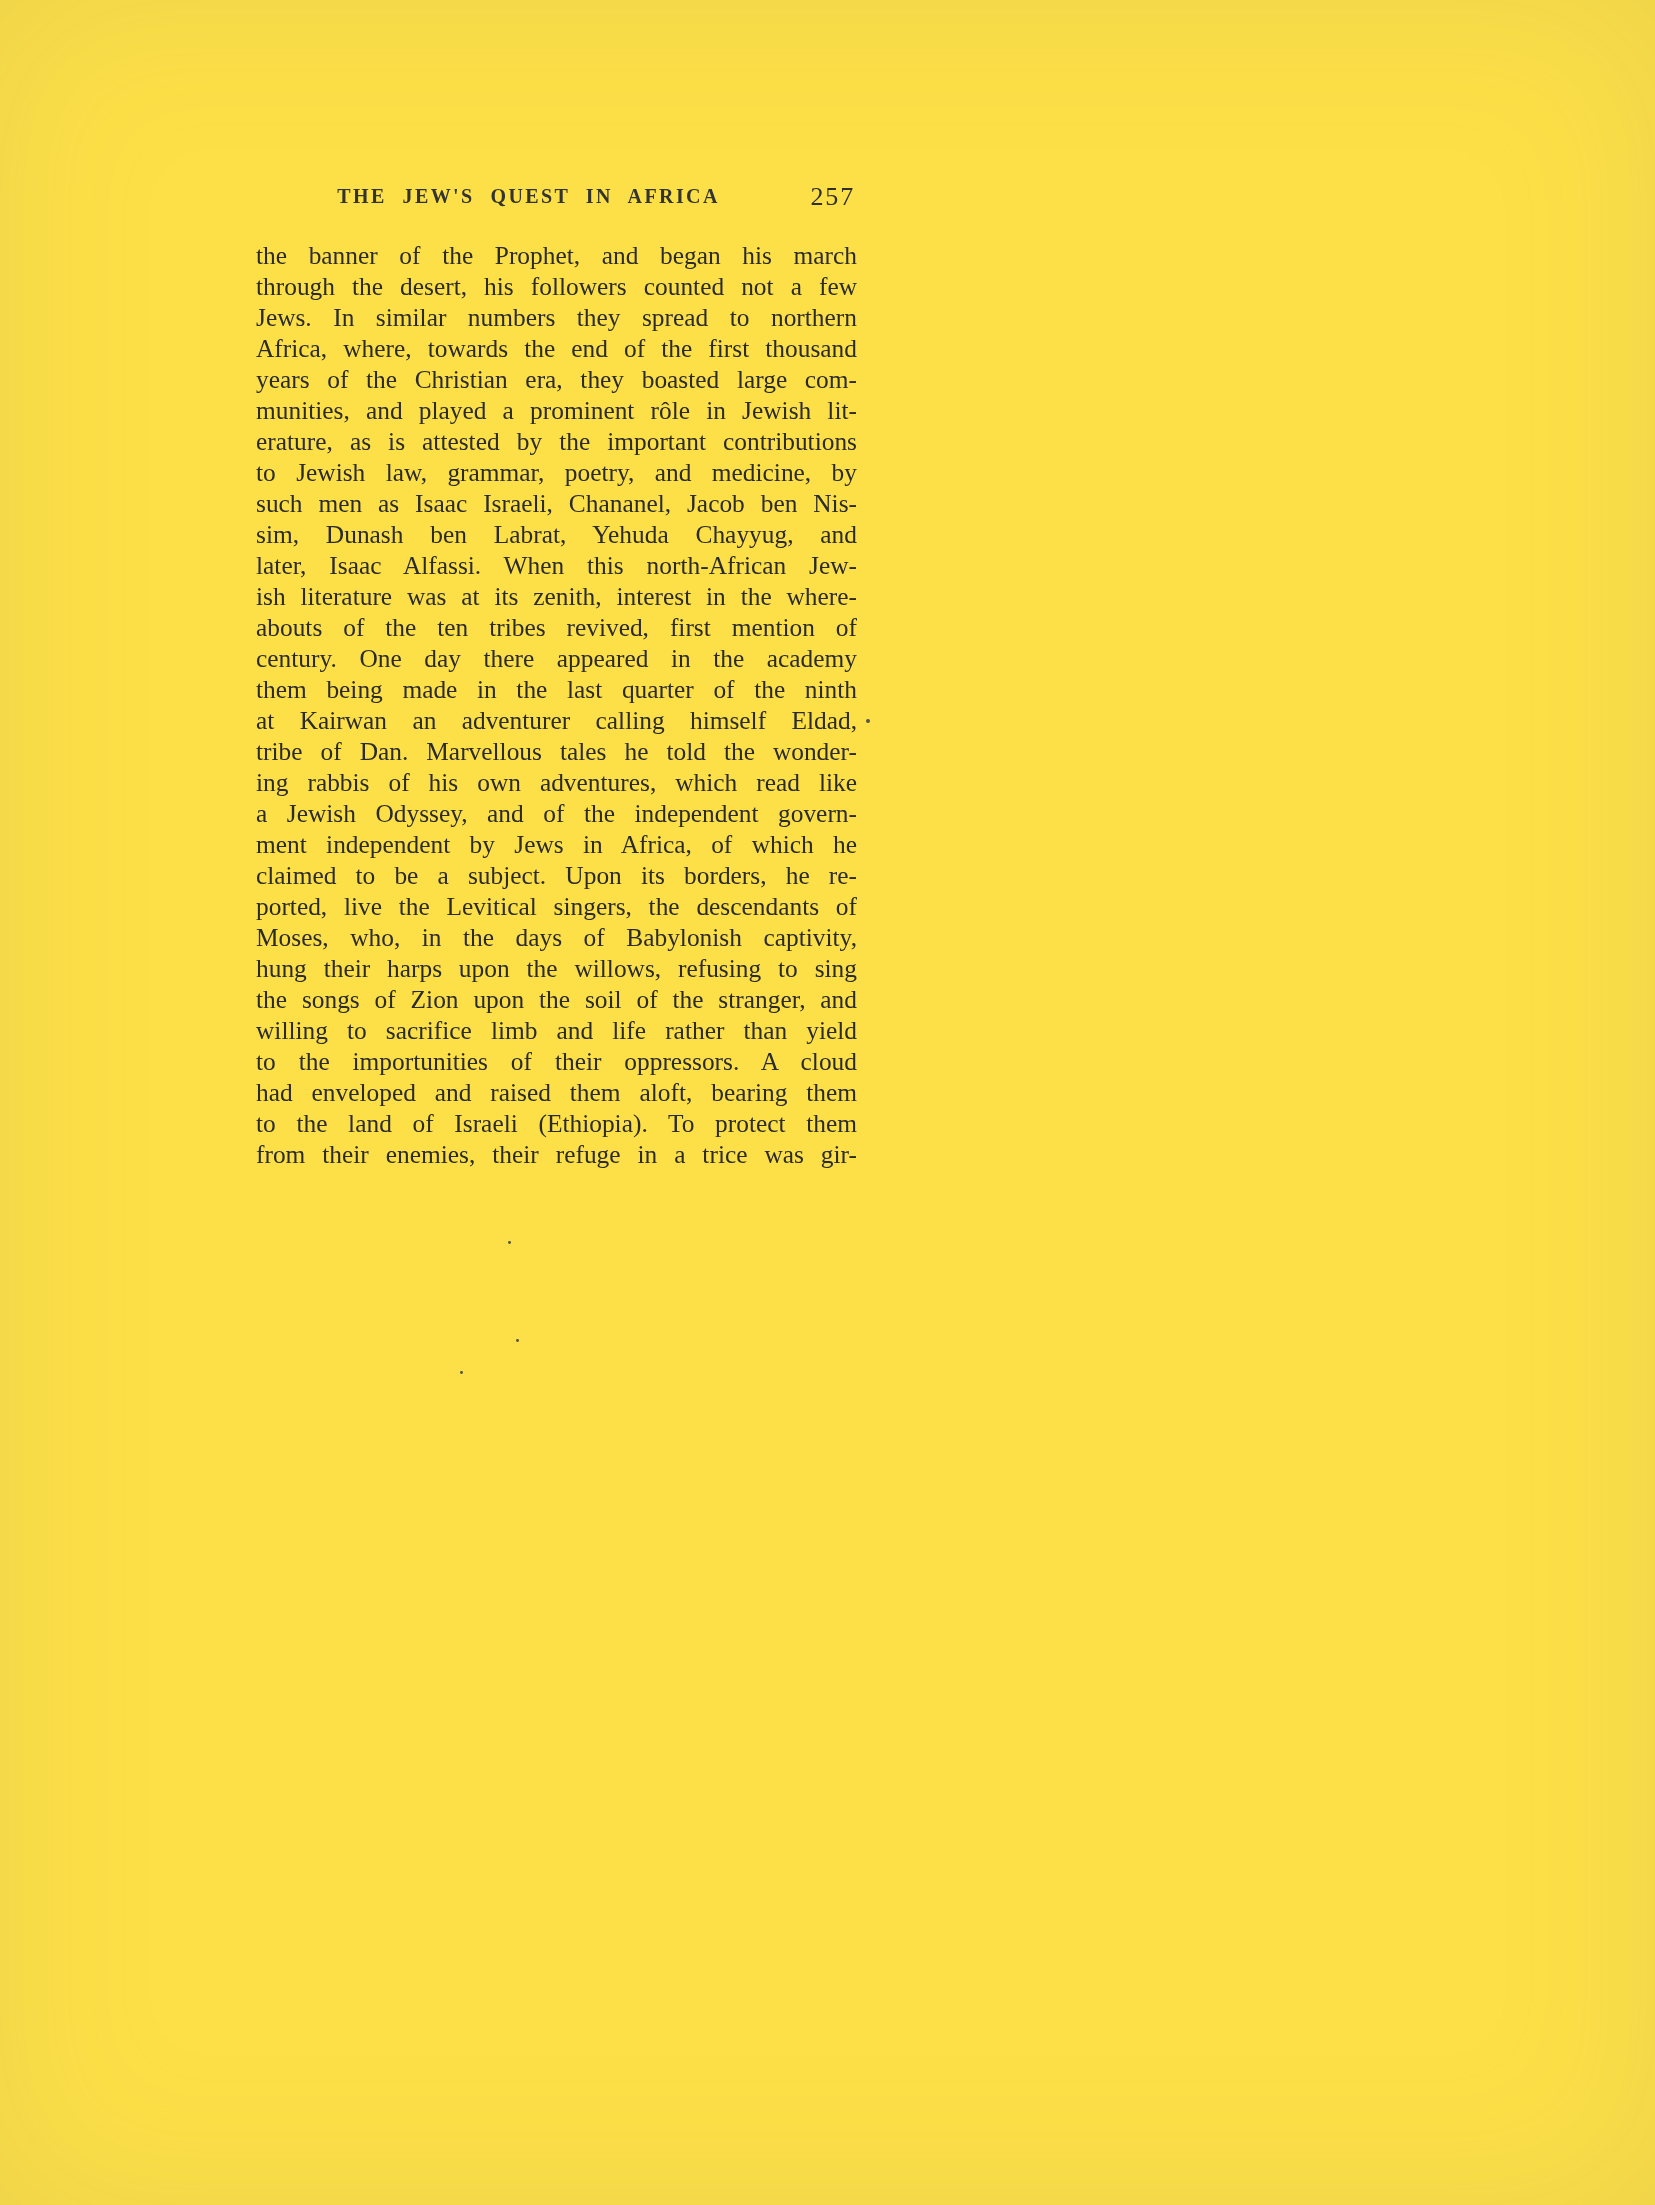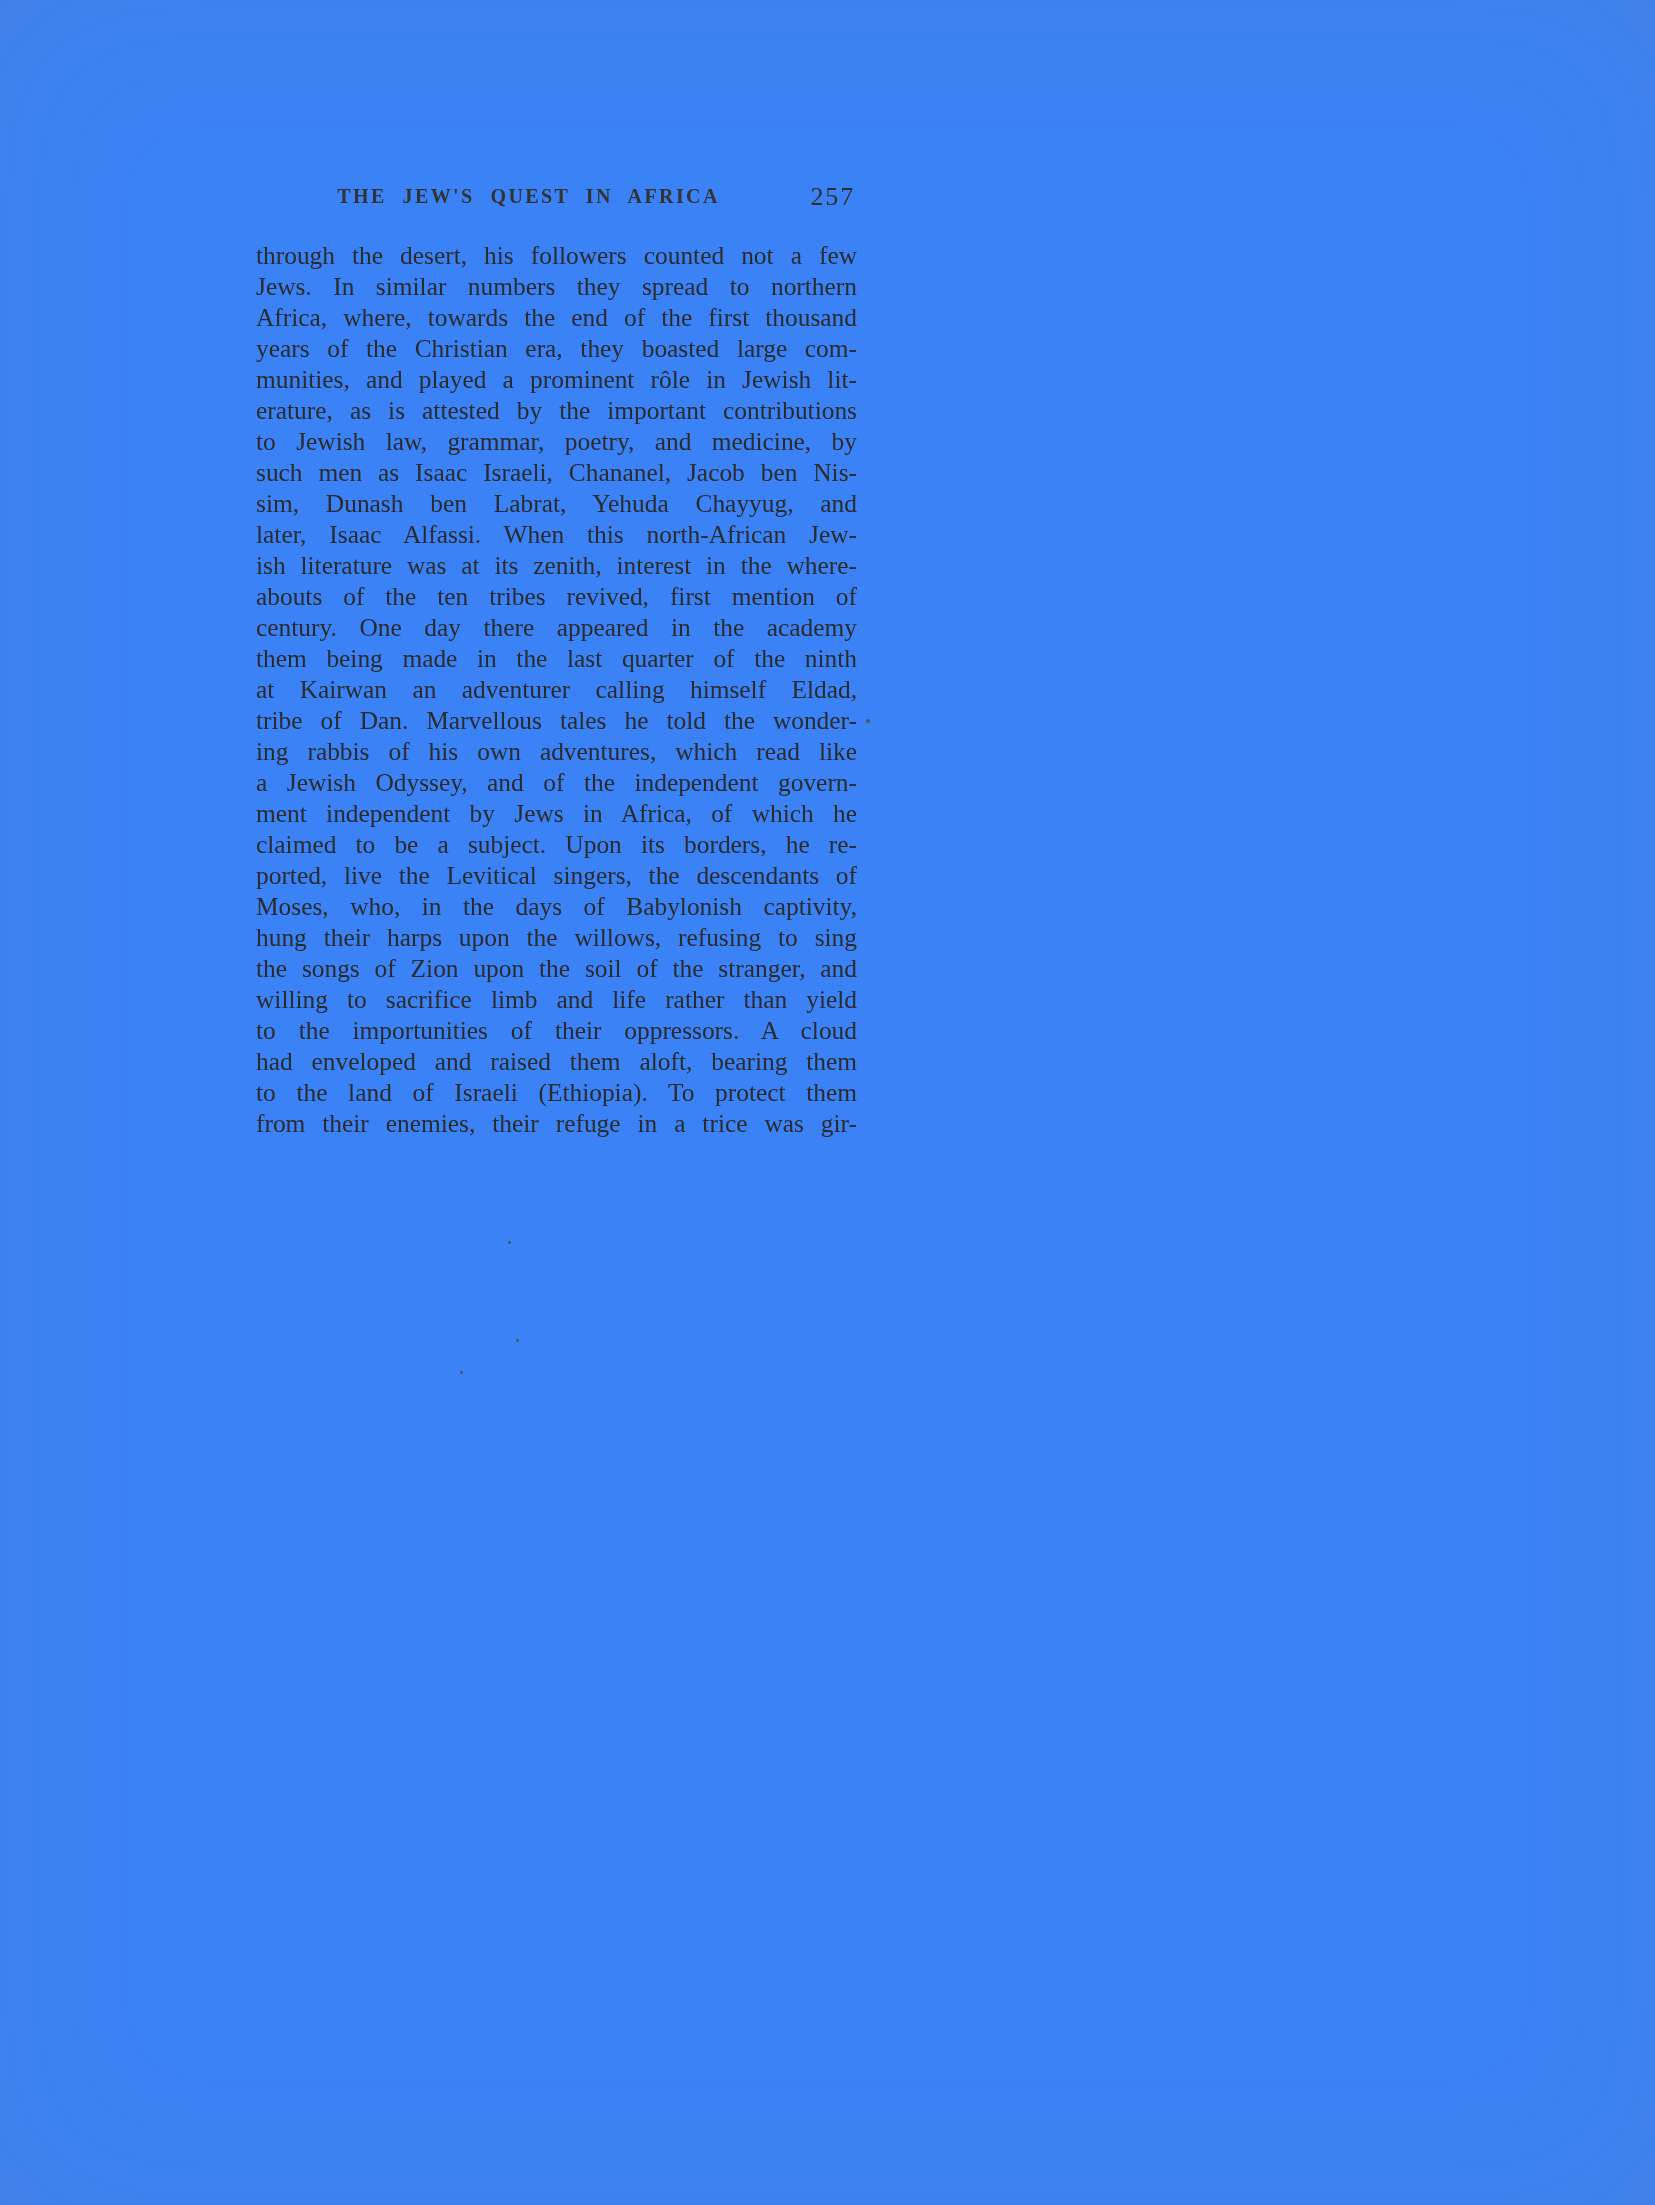--- a/index.html
+++ b/index.html
@@ -4,21 +4,21 @@
 <style>
   html, body {
     margin: 0;
     padding: 0;
     background: #e9e7e2;
   }
   .scan-page {
     position: relative;
     width: 1655px;
     height: 2205px;
-    background: #3b82f6;
+    background: #fde047;
     overflow: hidden;
     font-family: "Liberation Serif", serif;
     color: #2b2b2b;
   }
   
   .scan-page::after {
     content: "";
     position: absolute;
     inset: 0;
     pointer-events: none;
@@ -78,20 +78,21 @@
 <div class="scan-page">
 
   <div class="text-column">
 
     <div class="running-header">
       <div class="header-title">THE JEW'S QUEST IN AFRICA</div>
       <div class="page-number">257</div>
     </div>
 
     <div class="body-text">
+        <div class="line">the banner of the Prophet, and began his march</div>
         <div class="line">through the desert, his followers counted not a few</div>
         <div class="line">Jews. In similar numbers they spread to northern</div>
         <div class="line">Africa, where, towards the end of the first thousand</div>
         <div class="line">years of the Christian era, they boasted large com-</div>
         <div class="line">munities, and played a prominent rôle in Jewish lit-</div>
         <div class="line">erature, as is attested by the important contributions</div>
         <div class="line">to Jewish law, grammar, poetry, and medicine, by</div>
         <div class="line">such men as Isaac Israeli, Chananel, Jacob ben Nis-</div>
         <div class="line">sim, Dunash ben Labrat, Yehuda Chayyug, and</div>
         <div class="line">later, Isaac Alfassi. When this north-African Jew-</div>

